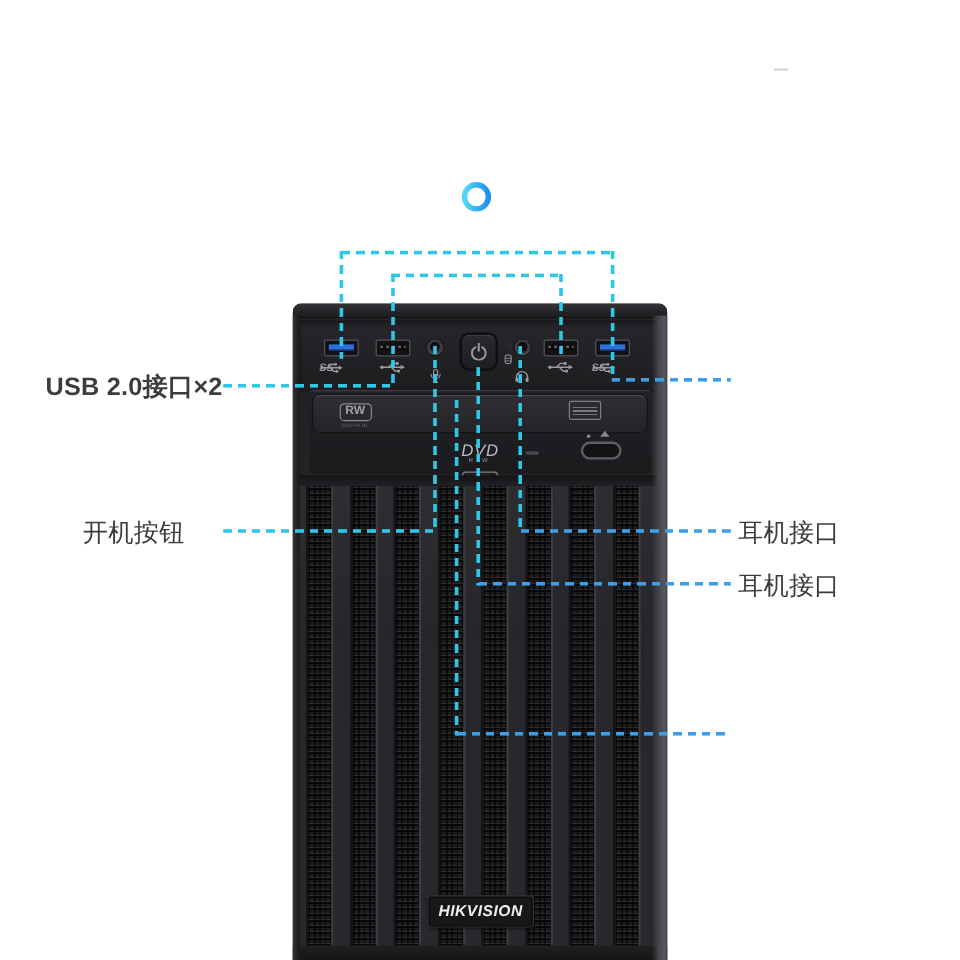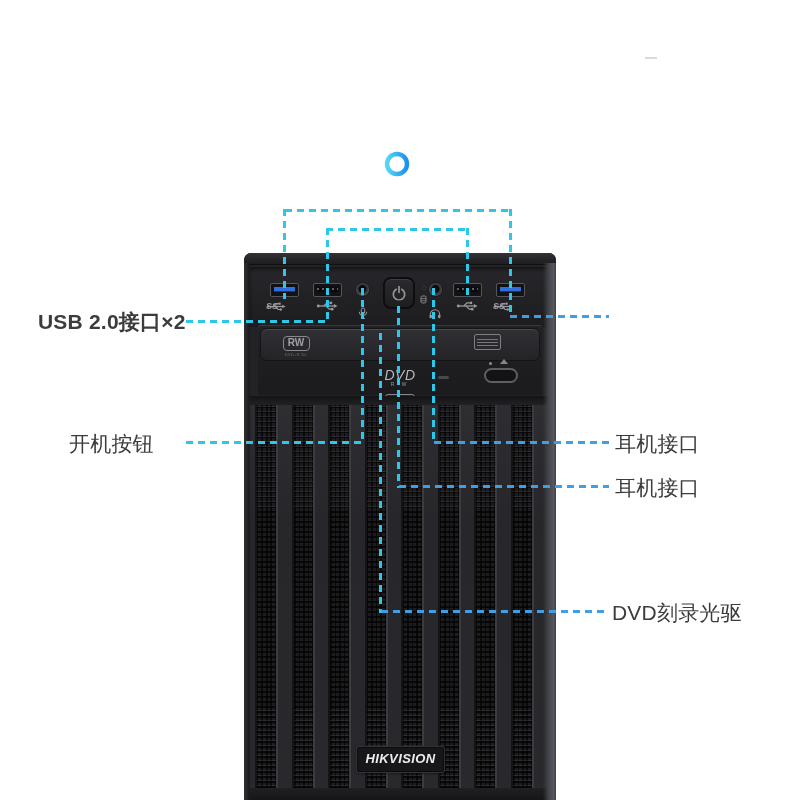--- a/index.html
+++ b/index.html
@@ -150,21 +150,20 @@
   <div class="ln h blue" id="ln-hp-h"></div>
   <div class="ln v cyan" id="ln-power-v"></div>
   <div class="ln h blue" id="ln-power-h"></div>
   <div class="ln v cyan" id="ln-dvd-v"></div>
   <div class="ln h blue" id="ln-dvd-h"></div>
 
   <div class="lbl" id="lbl-usb2">USB 2.0接口×2</div>
   <div class="lbl" id="lbl-mic">开机按钮</div>
   <div class="lbl" id="lbl-hp">耳机接口</div>
   <div class="lbl" id="lbl-power">耳机接口</div>
-  <div class="lbl" id="lbl-dvd">DVD刻录光驱</div>
 
   <div class="tower">
     <div class="t-top"></div>
     <div class="recess"></div>
 
     <div class="usb u3" id="usb3l">
         <div class="tab"></div>
       </div>
     <div class="usb u2" id="usb2l">
         <div class="tab"></div>

